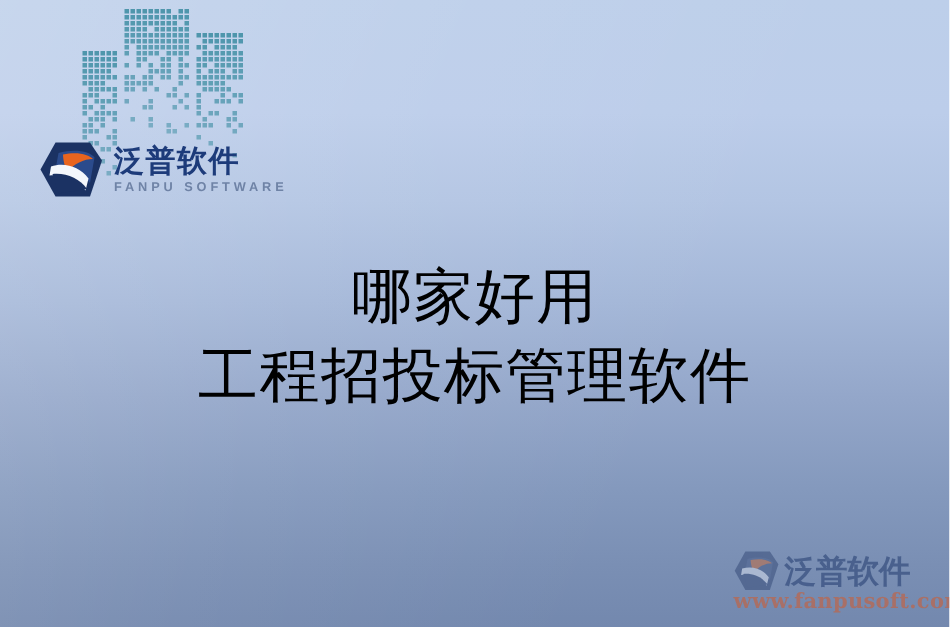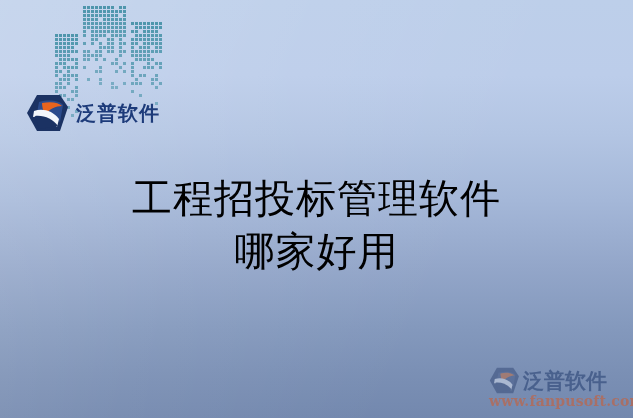--- a/index.html
+++ b/index.html
@@ -458,26 +458,27 @@
       <svg viewBox="0 0 42 38" width="42" height="38" aria-hidden="true">
         <polygon points="11,1 34,1 42,13 34,37 11,37 1,19" fill="#1b3263"></polygon>
         <path d="M13,8 C24,5 34,7 37,11 L34,28 C28,20 20,17 11,19 Z" fill="#2b4b8c"></path>
         <path d="M16,9 C26,7 33,9 36,12 C30,12 23,15 19,21 C17,17 16,12 16,9 Z" fill="#e8641e"></path>
         <path d="M8,17 C17,14 27,17 33,25 L31,33 C25,25 16,22 7,23 Z" fill="#f4f7fc"></path>
         <path d="M9,22 C18,21 27,25 32,32 L13,35 Z" fill="#1b3263"></path>
       </svg>
     </div>
     <div class="words">
       <div class="cn">泛普软件</div>
+      <div class="en">FANPU SOFTWARE</div>
     </div>
   </div>
 
   <div class="title-block">
+    <div class="title-line">哪家好用</div>
     <div class="title-line">工程招投标管理软件</div>
-    <div class="title-line">哪家好用</div>
   </div>
 
   <div class="watermark">
     <div class="wm-row">
       <div class="wm-mark">
         <svg viewBox="0 0 42 38" width="30" height="27" aria-hidden="true">
           <polygon points="11,1 34,1 42,13 34,37 11,37 1,19" fill="#3f5480"></polygon>
           <path d="M13,8 C24,5 34,7 37,11 L34,28 C28,20 20,17 11,19 Z" fill="#4a5f8c"></path>
           <path d="M16,9 C26,7 33,9 36,12 C30,12 23,15 19,21 C17,17 16,12 16,9 Z" fill="#b8704f"></path>
           <path d="M8,17 C17,14 27,17 33,25 L31,33 C25,25 16,22 7,23 Z" fill="#c8d2e4"></path>

